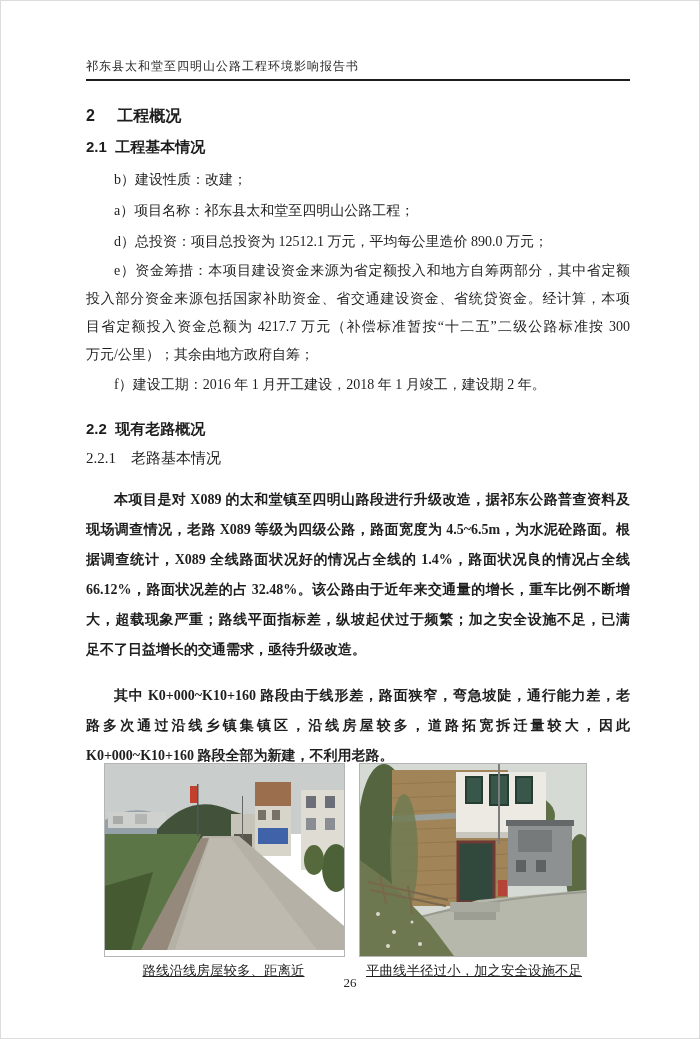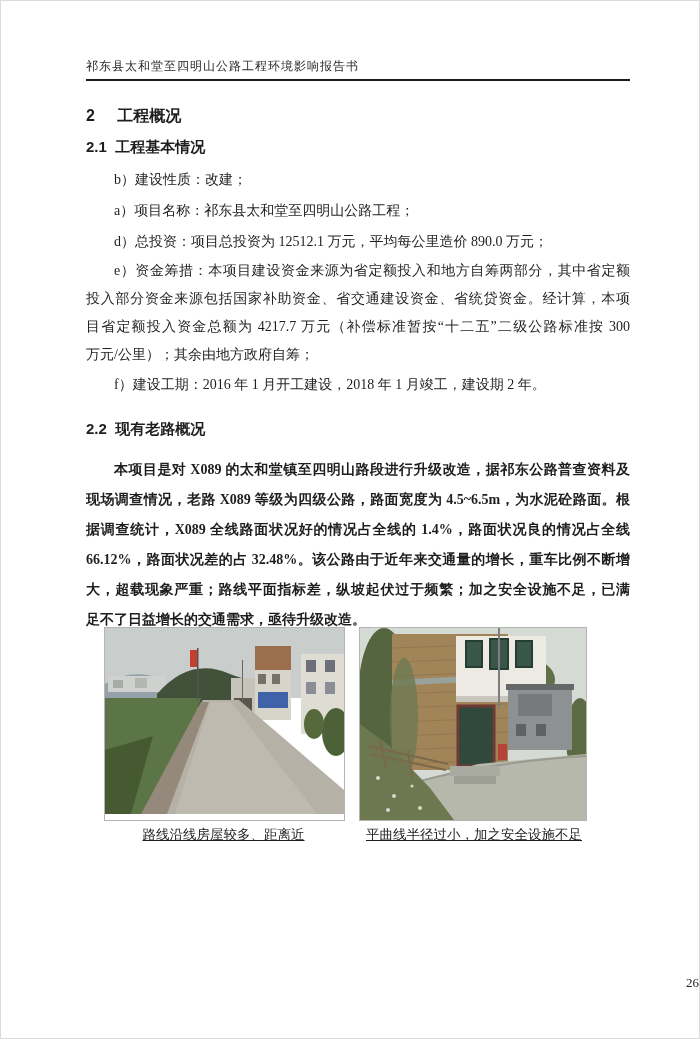--- a/index.html
+++ b/index.html
@@ -112,21 +112,21 @@
     font-size:13.5px;
     line-height:18px;
     text-align:center;
     white-space:nowrap;
     text-decoration:underline;
   }
   .caption.c-left{width:239px;}
   .caption.c-right{width:226px;}
   .page-number{
     margin-top:8px;
-    text-align:right;
+    text-align:center;
     font-size:13px;
     line-height:18px;
     color:#222;
     
     position:absolute;
     left:0;right:0;
     bottom:46px;
   }
 </style>
 </head>
@@ -148,30 +148,36 @@
     <div class="eblock">
       <div class="line ind">e）资金筹措：本项目建设资金来源为省定额投入和地方自筹两部分，其中省定额</div>
       <div class="line">投入部分资金来源包括国家补助资金、省交通建设资金、省统贷资金。经计算，本项</div>
       <div class="line">目省定额投入资金总额为 4217.7 万元（补偿标准暂按“十二五”二级公路标准按 300</div>
       <div class="line last">万元/公里）；其余由地方政府自筹；</div>
     </div>
     <div class="item">f）建设工期：2016 年 1 月开工建设，2018 年 1 月竣工，建设期 2 年。</div>
   </div>
 
   <div class="h-sub2">2.2  现有老路概况</div>
+  <div class="h-sub3">2.2.1    老路基本情况</div>
 
   <div class="para">
     <div class="line ind">本项目是对 X089 的太和堂镇至四明山路段进行升级改造，据祁东公路普查资料及</div>
     <div class="line">现场调查情况，老路 X089 等级为四级公路，路面宽度为 4.5~6.5m，为水泥砼路面。根</div>
     <div class="line">据调查统计，X089 全线路面状况好的情况占全线的 1.4%，路面状况良的情况占全线</div>
     <div class="line">66.12%，路面状况差的占 32.48%。该公路由于近年来交通量的增长，重车比例不断增</div>
     <div class="line">大，超载现象严重；路线平面指标差，纵坡起伏过于频繁；加之安全设施不足，已满</div>
     <div class="line last">足不了日益增长的交通需求，亟待升级改造。</div>
   </div>
 
+  <div class="para">
+    <div class="line ind">其中 K0+000~K10+160 路段由于线形差，路面狭窄，弯急坡陡，通行能力差，老</div>
+    <div class="line">路多次通过沿线乡镇集镇区，沿线房屋较多，道路拓宽拆迁量较大，因此</div>
+    <div class="line last">K0+000~K10+160 路段全部为新建，不利用老路。</div>
+  </div>
 
   <div class="photos">
 
     <span class="photo">
       <svg width="239" height="186" viewBox="0 0 239 186" xmlns="http://www.w3.org/2000/svg">
         <rect x="0" y="0" width="239" height="70" fill="#c9cdcb"></rect>
         <path d="M0,56 Q25,40 55,50 L62,70 L0,70 Z" fill="#94a1a8"></path>
         <rect x="3" y="48" width="58" height="16" fill="#ced1ce"></rect>
         <rect x="8" y="52" width="10" height="8" fill="#a8aba8"></rect>
         <rect x="30" y="50" width="12" height="10" fill="#b3b6b2"></rect>

